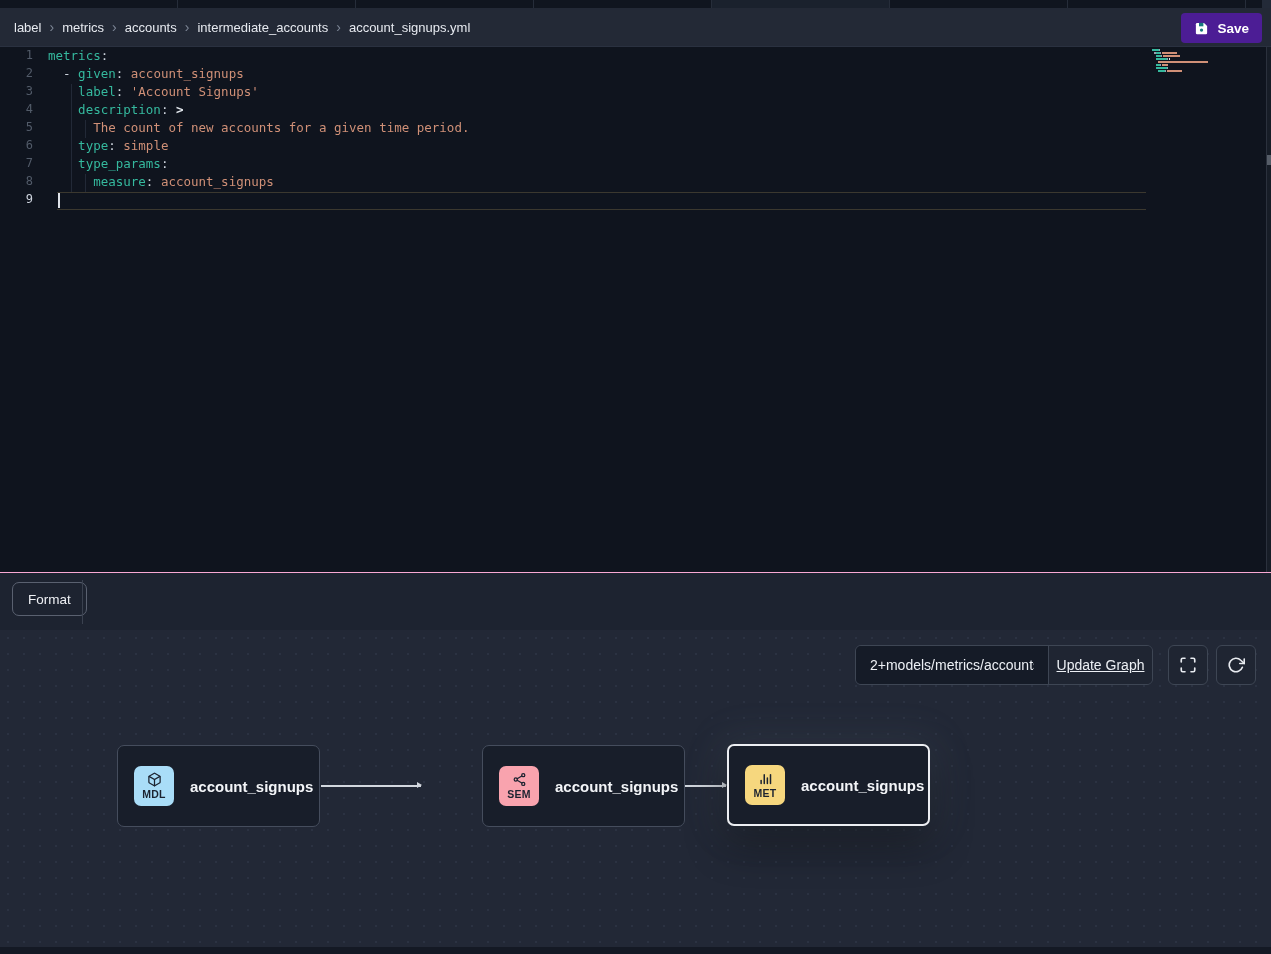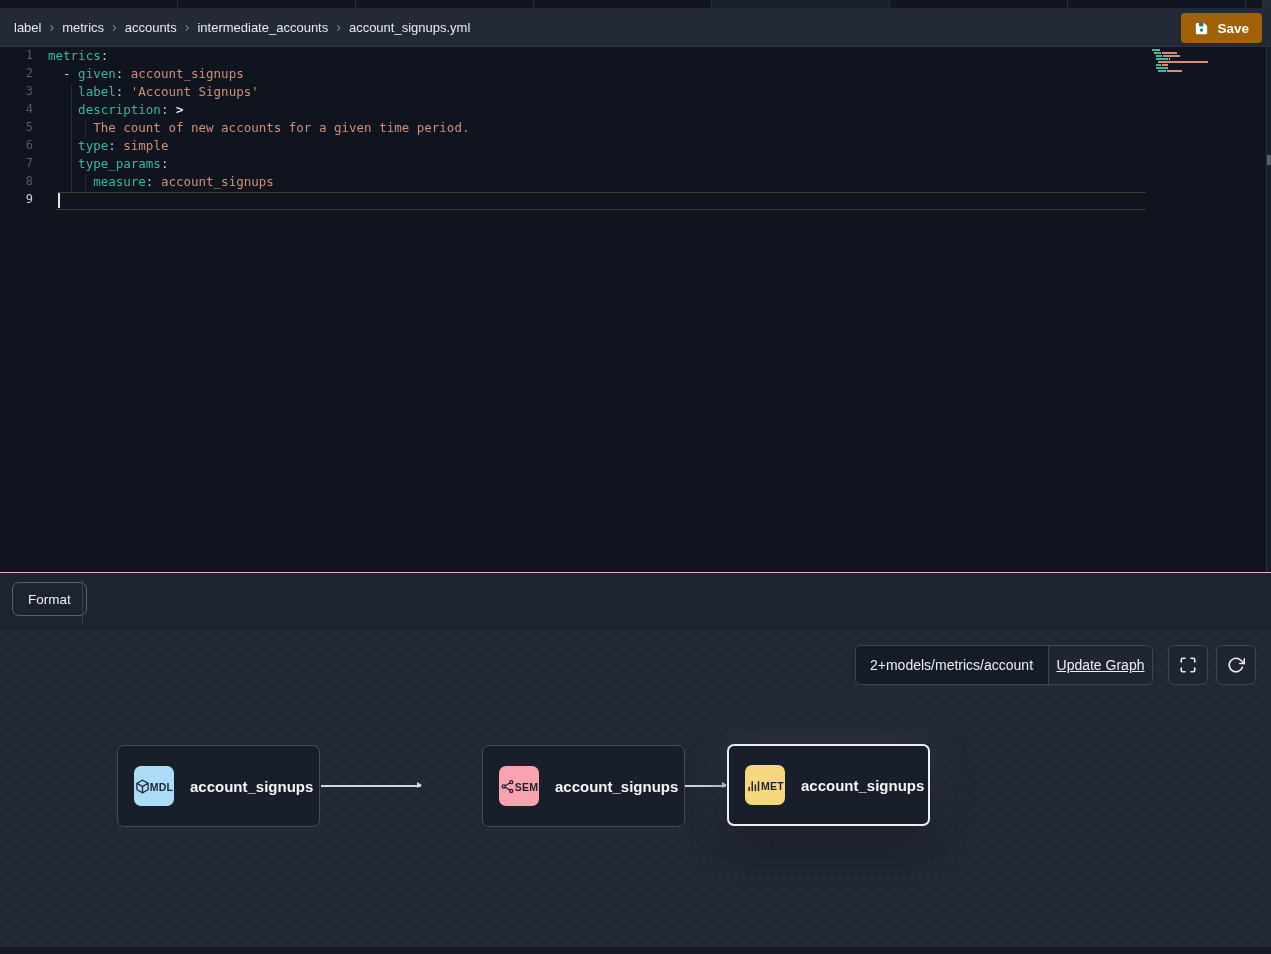--- a/index.html
+++ b/index.html
@@ -12,21 +12,21 @@
   .tabseg.active{background:#1a212d;}
   .tabseg.filler{flex:1;border-right:none;}
   .tabcorner{position:absolute;right:0;top:0;width:9px;height:8px;background:#232a38;}
 
   
   .topbar{position:absolute;left:0;top:8px;width:1271px;height:39px;background:#232936;
     border-bottom:1px solid #2a3140;box-sizing:border-box;display:flex;align-items:center;}
   .breadcrumb{display:flex;align-items:center;margin-left:14px;font-size:13px;color:#e7eaf0;}
   .bc-sep{color:#7d8696;margin:0 8px;font-size:14px;line-height:1;}
   .save-btn{position:absolute;right:9px;top:5px;height:30px;padding:0 13px;border:none;border-radius:4px;
-    background:#a16207;color:#fff;font-size:13.5px;font-weight:700;display:flex;align-items:center;gap:8px;
+    background:#4c1d95;color:#fff;font-size:13.5px;font-weight:700;display:flex;align-items:center;gap:8px;
     font-family:"Liberation Sans",sans-serif;cursor:pointer;}
 
   
   .editor{position:absolute;left:0;top:47px;width:1271px;height:525px;background:#0f141e;}
   .gutter{position:absolute;left:0;top:1px;width:45px;}
   .ln{height:18px;line-height:18px;text-align:right;padding-right:12px;color:#525b69;
     font:12px "DejaVu Sans Mono",monospace;}
   .ln.active{color:#ced4de;}
   .codelines{position:absolute;left:48px;top:1px;}
   .cl{height:18px;line-height:18px;white-space:pre;font:12.5px "DejaVu Sans Mono",monospace;}
@@ -77,21 +77,21 @@
   .icon-btn.rf{left:1216px;}
 
   .edge{position:absolute;top:155px;height:1.5px;background:#d2d7de;}
   .edge::after{content:"";position:absolute;right:-1px;top:-2.7px;width:0;height:0;
     border-left:5px solid #d2d7de;border-top:3.5px solid transparent;border-bottom:3.5px solid transparent;}
 
   .node{position:absolute;width:203px;height:82px;background:#181e2a;border:1px solid #454d5d;
     border-radius:7px;display:flex;align-items:center;gap:16px;padding-left:16px;box-sizing:border-box;cursor:pointer;}
   .node.selected{border:2px solid #eceef2;
     box-shadow:0 0 38px 8px rgba(150,162,190,0.10),0 18px 40px rgba(0,0,0,0.45);}
-  .badge{width:40px;height:40px;border-radius:7px;display:flex;flex-direction:row;align-items:center;
+  .badge{width:40px;height:40px;border-radius:7px;display:flex;flex-direction:column;align-items:center;
     justify-content:center;color:#1c2330;flex:none;}
   .badge svg{width:15px;height:15px;display:block;}
   .badge .bl{font-size:10.5px;font-weight:700;margin-top:1px;letter-spacing:.2px;}
   .node .nl{font-size:15px;font-weight:600;color:#f3f5f8;}
 
   .bottom-strip{position:absolute;left:0;top:947px;width:1271px;height:7px;background:#141924;}
 </style>
 </head>
 <body>
 

